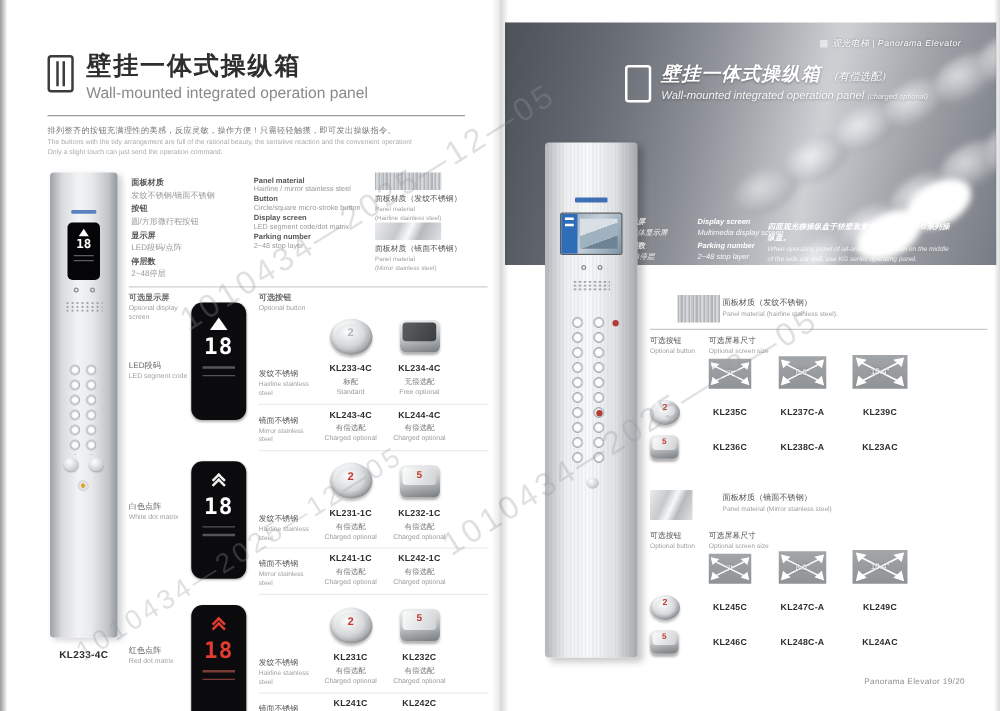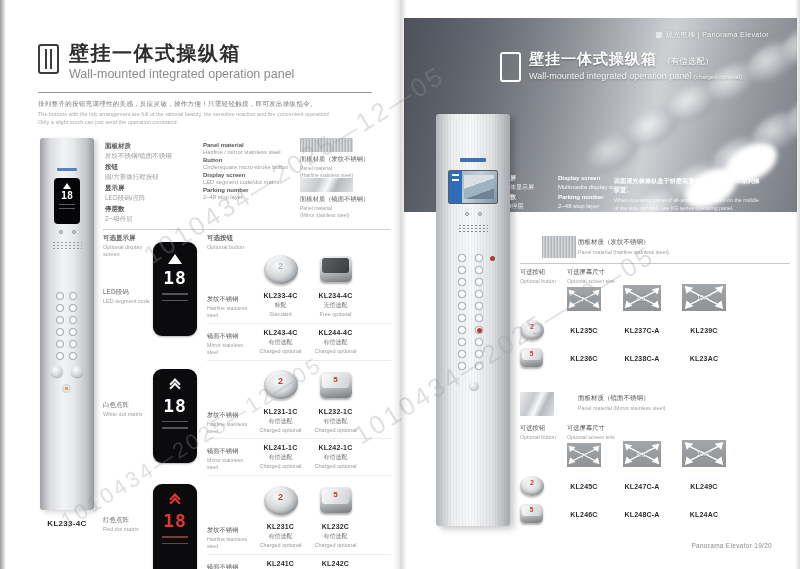--- a/index.html
+++ b/index.html
@@ -119,21 +119,21 @@
   .pb-square.dark::before{background:linear-gradient(120deg,#5d6063,#3b3e41);}
   .pb-square .d{position:absolute;width:100%;text-align:center;top:3px;font-size:8px;font-weight:bold;color:#9aa0a3;}
   .redbtn .d{color:#c3372c !important;}
   .sm.pb-round{width:24px;height:20px;}
   .sm.pb-round .d{top:3px;font-size:7px;}
   .sm.pb-square{width:23px;height:19px;}
   .sm.pb-square .d{top:1.5px;font-size:6.5px;}
 
   
   .hero{position:absolute;left:404px;top:18px;width:393px;height:194px;overflow:hidden;
-        background:linear-gradient(105deg,#6f737b 0%,#888c94 18%,#b9bcc1 45%,#d6d8db 62%,#a6a9ae 80%,#7c8088 100%);}
+        background:linear-gradient(105deg,#6f737b 0%,#888c94 18%,#b9bcc1 45%,#d6d8db 62%,#a6a9ae 80%,#7c8088 100%);font-style:italic;}
   .hero i{position:absolute;width:56px;height:34px;border-radius:50%;transform:rotate(-28deg);
           background:radial-gradient(ellipse at 42% 38%,rgba(255,255,255,.95),rgba(215,218,222,.75) 40%,rgba(150,154,160,.45) 70%,rgba(150,154,160,0) 100%);
           filter:blur(2.5px);z-index:1;}
   .hero i:nth-of-type(1){left:181px;top:117px;} .hero i:nth-of-type(2){left:221px;top:92px;}
   .hero i:nth-of-type(3){left:261px;top:67px;} .hero i:nth-of-type(4){left:301px;top:47px;}
   .hero i:nth-of-type(5){left:341px;top:27px;} .hero i:nth-of-type(6){left:375px;top:10px;}
   .hero i:nth-of-type(7){left:226px;top:172px;} .hero i:nth-of-type(8){left:266px;top:147px;}
   .hero i:nth-of-type(9){left:306px;top:122px;} .hero i:nth-of-type(10){left:346px;top:97px;}
   .hero i:nth-of-type(11){left:380px;top:77px;width:66px;height:40px;}
   .hero .shade{position:absolute;inset:0;z-index:2;

